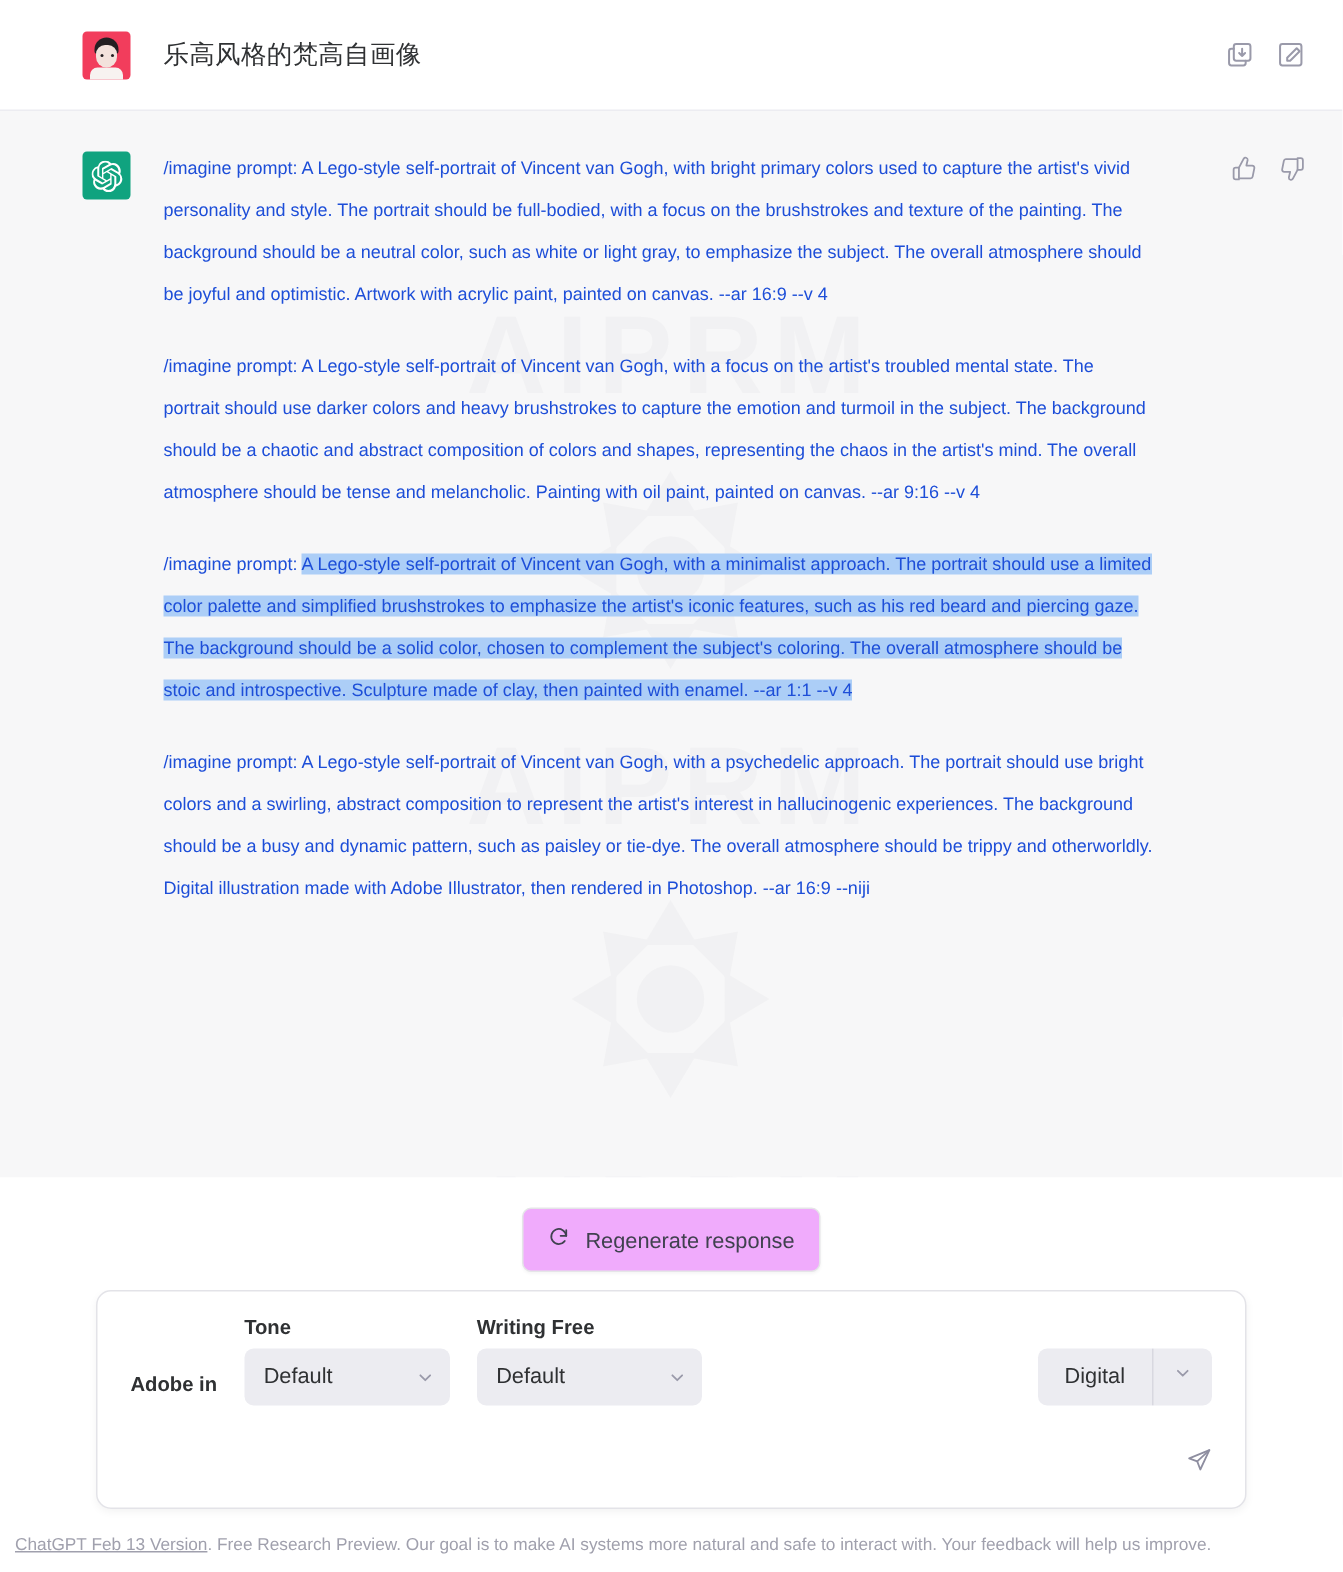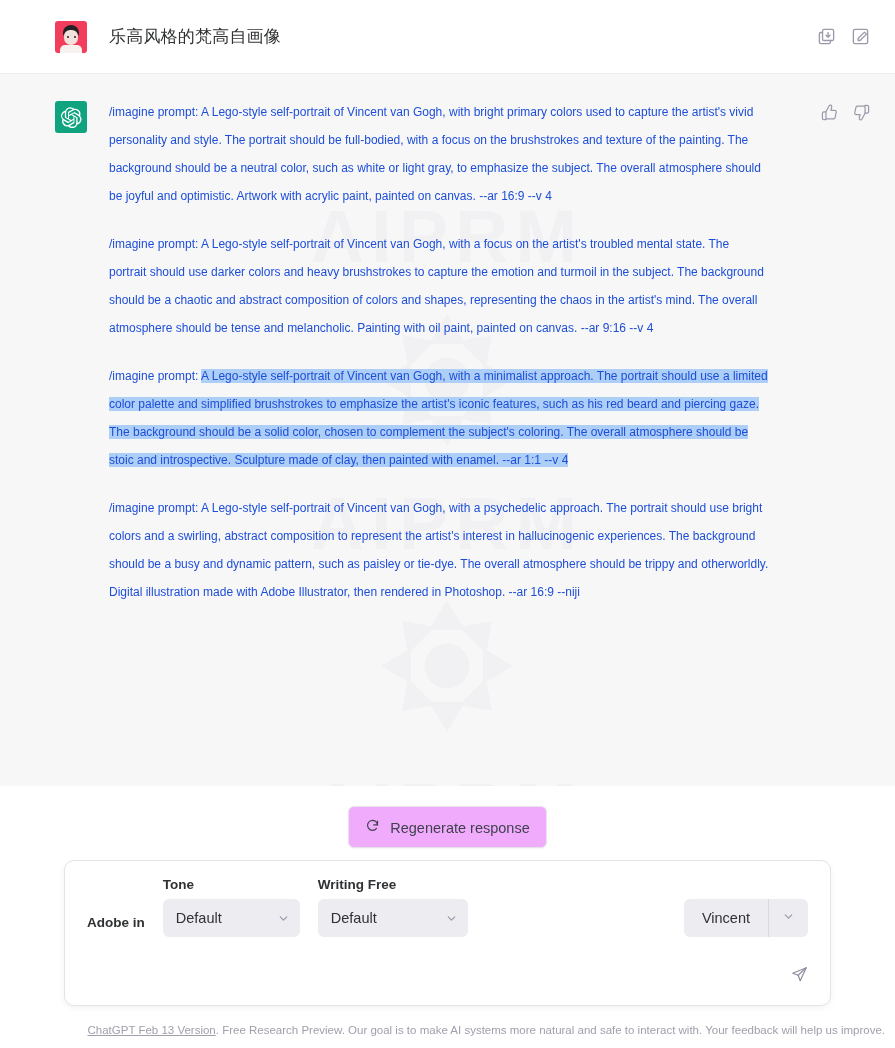--- a/index.html
+++ b/index.html
@@ -123,21 +123,21 @@
     padding: 6px 8px;
   }
   .send-btn {
     width: 34px; height: 34px; display: flex; align-items: center;
     justify-content: center; color: #8e8ea0; cursor: pointer;
     border-radius: 5px; background: transparent;
   }
 
   
   .footer {
-    flex: 0 0 auto; text-align: right; font-size: 11.5px;
+    flex: 0 0 auto; text-align: left; font-size: 11.5px;
     color: #a0a0ad; padding: 6px 10px 10px; background: #ffffff;
     line-height: 16px;
   }
   .footer a { color: #a0a0ad; text-decoration: underline; }
 </style>
 </head>
 <body>
 
 <div class="app">
 
@@ -284,21 +284,21 @@
                   <polyline points="6 9 12 15 18 9"></polyline>
                 </svg>
             </span>
           </div>
         </div>
 
         <div class="spacer"></div>
 
         <div class="split">
           <div class="split-main">
-            <span>Vincent</span>
+            <span>Digital</span>
           </div>
           <div class="split-div"></div>
           <div class="split-arrow">
             <span>
               <svg width="13" height="13" viewBox="0 0 24 24" fill="none" stroke="currentColor" stroke-width="2.2" stroke-linecap="round" stroke-linejoin="round">
                   <polyline points="6 9 12 15 18 9"></polyline>
                 </svg>
             </span>
           </div>
         </div>

